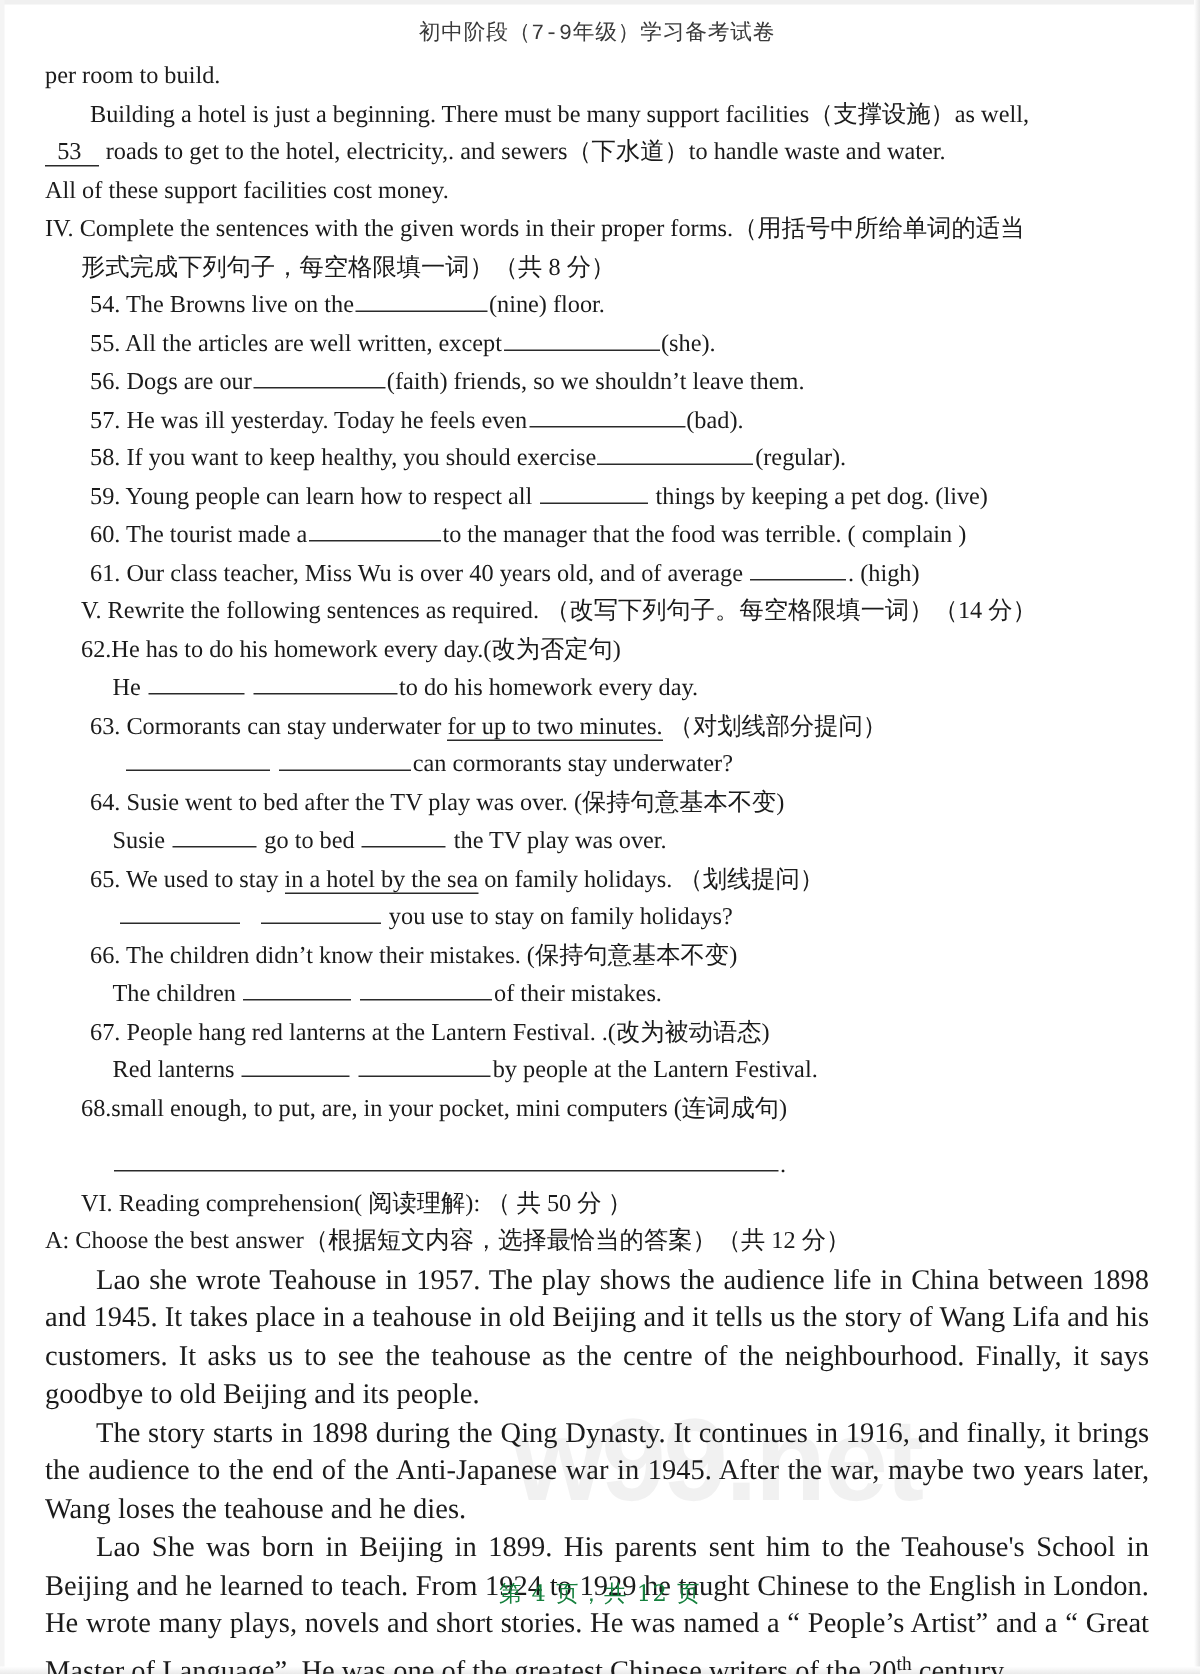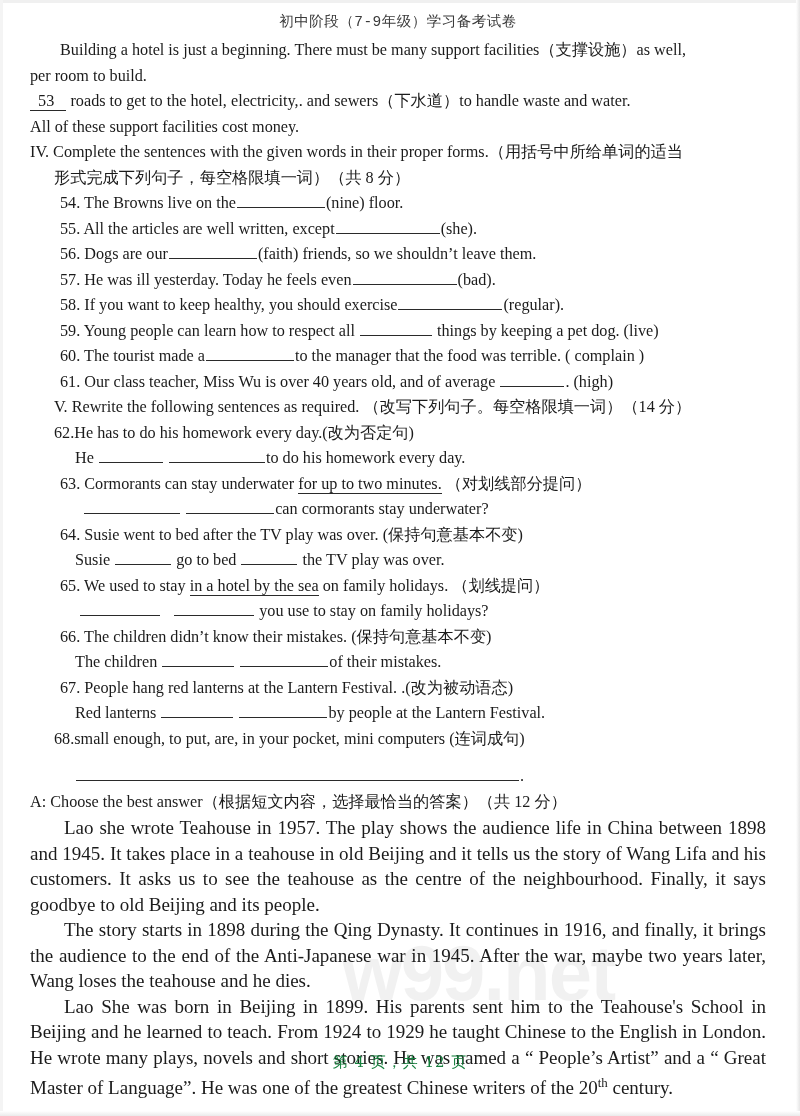--- a/index.html
+++ b/index.html
@@ -126,22 +126,22 @@
   <div class="edge-left"></div>
   <div class="edge-right"></div>
   <div class="edge-bottom"></div>
 
   <div class="watermark">w99.net</div>
 
   <div class="content">
 
     <div class="doc-header">初中阶段（7-9年级）学习备考试卷</div>
 
+    <div class="line ind-0">per room to build.</div>
     <div class="line ind-3">Building a hotel is just a beginning. There must be many support facilities（支撑设施）as well,</div>
-    <div class="line ind-0">per room to build.</div>
     <div class="line ind-0"><span class="u">&nbsp;&nbsp;<span>53</span>&nbsp;&nbsp;&nbsp;</span> <span>roads to get to the hotel, electricity,. and sewers（下水道）to handle waste and water.</span></div>
     <div class="line ind-0">All of these support facilities cost money.</div>
 
     <div class="sec-head">
       <span>IV. Complete the sentences with the given words in their proper forms.（用括号中所给单词的适当</span>
       <span class="cont">形式完成下列句子，每空格限填一词）（共 8 分）</span>
     </div>
 
     <div class="line ind-3">
       <span>54.</span>
@@ -228,20 +228,21 @@
     </div>
 
     <div class="line ind-1">
       <span>68.</span><span>small enough,   to put,   are,   in your pocket,   mini computers   </span><span>(连词成句)</span>
     </div>
     <div class="line ind-4" style="padding-top:12px;">
       <span class="blank b-long"></span><span>.</span>
     </div>
 
 
+    <div class="line ind-1">VI.  Reading comprehension( 阅读理解):  （ 共 50 分 ）</div>
     <div class="line ind-0">A: Choose the best answer（根据短文内容，选择最恰当的答案）（共 12 分）</div>
 
     <div class="para ind-rm">Lao she wrote Teahouse in 1957. The play shows the audience life in China between 1898 and 1945. It takes place in a teahouse in old Beijing and it tells us the story of Wang Lifa and his customers. It asks us to see the teahouse as the centre of the neighbourhood. Finally, it says goodbye to old Beijing and its people.</div>
     <div class="para ind-rm">The story starts in 1898 during the Qing Dynasty. It continues in 1916, and finally, it brings the audience to the end of the Anti-Japanese war in 1945. After the war, maybe two years later, Wang loses the teahouse and he dies.</div>
     <div class="para ind-rm"><span>Lao She was born in Beijing in 1899. His parents sent him to the Teahouse's School in Beijing and he learned to teach. From 1924 to 1929 he taught Chinese to the English in London. He wrote many plays, novels and short stories. He was named a “ People’s Artist” and a “ Great Master of Language”. He was one of the greatest Chinese writers of the 20</span><sup>th</sup><span> century.</span></div>
 
   </div>
 
   <div class="footer">第 4 页，共 12 页</div>
 

